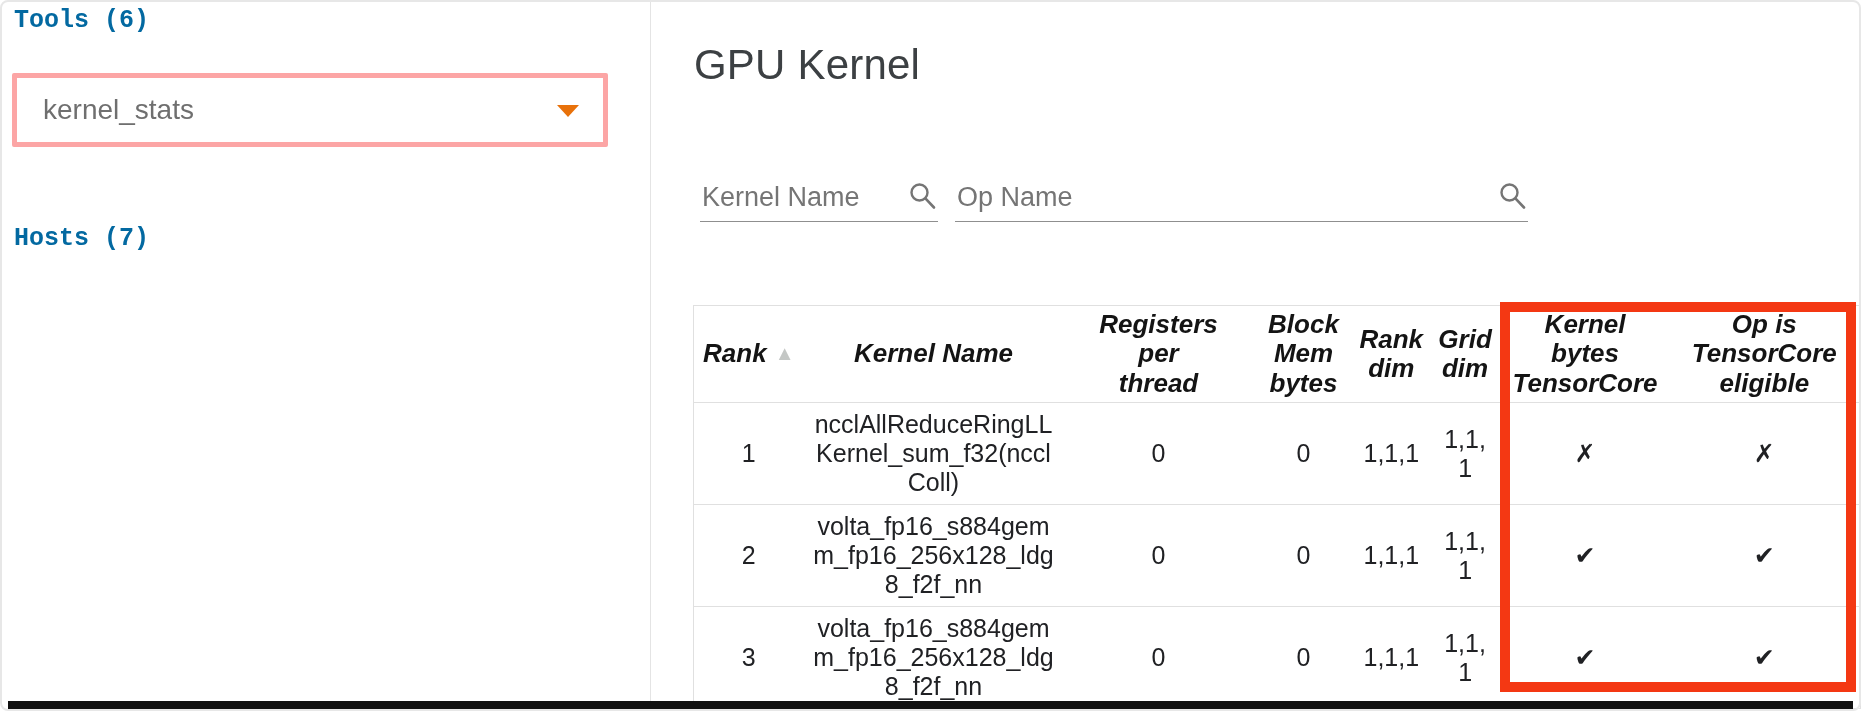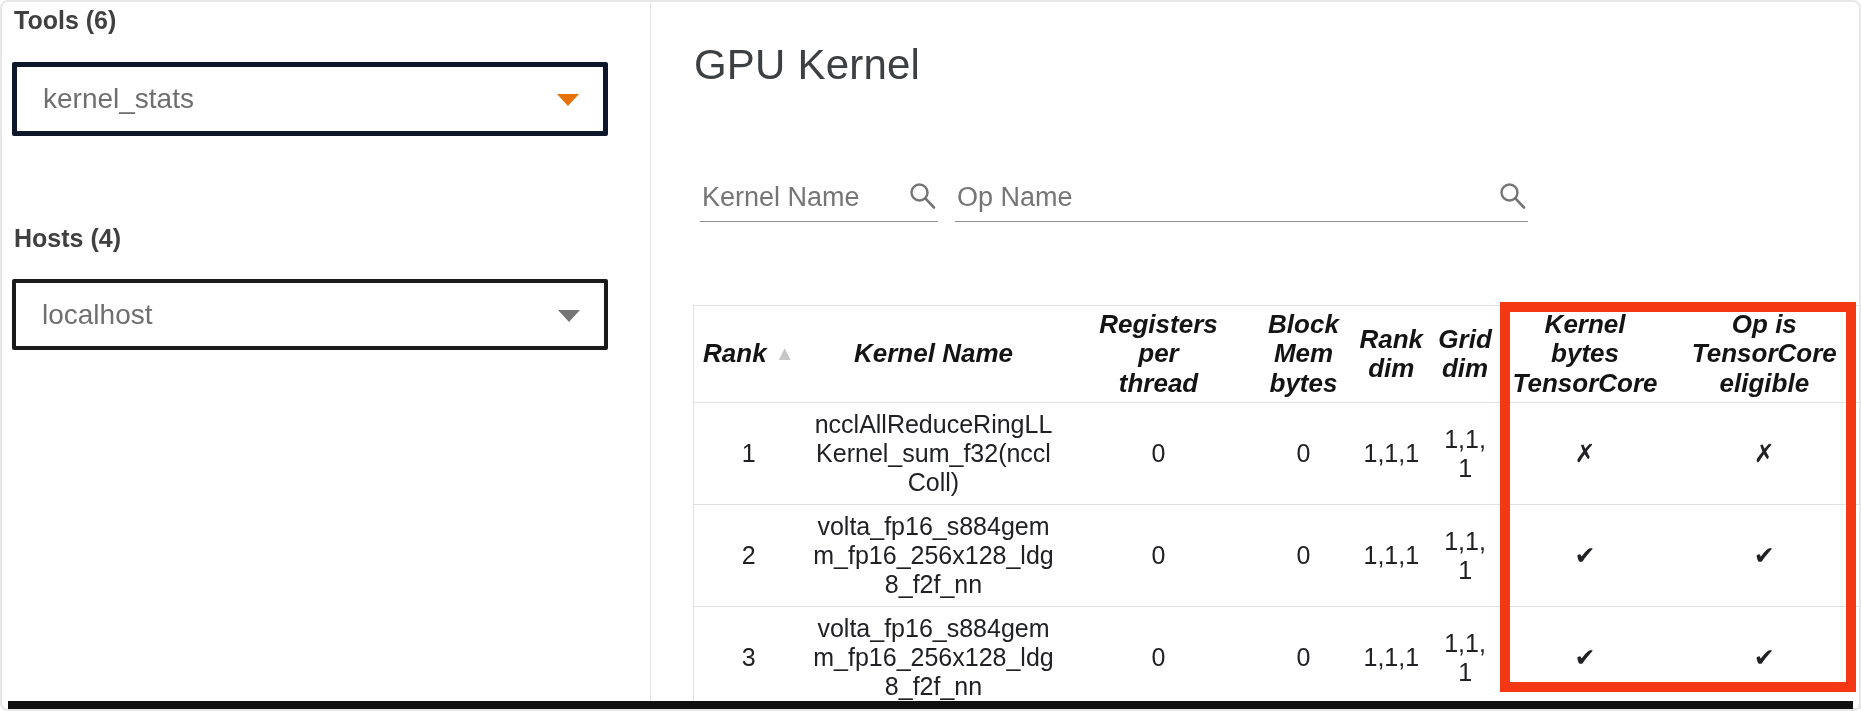--- a/index.html
+++ b/index.html
@@ -6,25 +6,25 @@
   body { background:#fff; }
   .container {
     position:relative; width:1861px; height:711px; background:#ffffff;
     font-family:"Liberation Sans", sans-serif; overflow:hidden;
   }
   .frame { position:absolute; inset:0; border:2px solid #e7e7e7; border-radius:8px;
            pointer-events:none; z-index:60; }
   .v-divider { position:absolute; left:650px; top:0; width:1px; height:701px; background:#e4e4e4; }
 
   
-  .side-label { position:absolute; left:14px; font-size:25px; font-weight:bold; color:#404040; }
+  .side-label { position:absolute; left:14px; font-size:25px; font-weight:bold; color:#0369a1;font-family:Liberation Mono, monospace; }
   .tools-label { top:6px; }
   .hosts-label { top:224px; }
   .select-box { position:absolute; left:12px; width:596px; border-radius:2px; background:#fff; cursor:pointer; }
-  .tools-box { top:62px; height:74px; border:5px solid #0f172a; }
+  .tools-box { top:73px; height:74px; border:5px solid #fca5a5; }
   .hosts-box { top:279px; height:71px; border:4px solid #1b1b1b; }
   .select-value { position:absolute; left:26px; top:0; height:100%; display:flex; align-items:center;
                   font-size:28px; color:#6f6f6f; }
   .select-arrow { position:absolute; right:24px; top:50%; margin-top:-5px; width:0; height:0;
                   border-left:11px solid transparent; border-right:11px solid transparent; }
   .arrow-orange { border-top:12px solid #e8710a; }
   .arrow-gray   { border-top:12px solid #757575; }
 
   
   .page-title { position:absolute; left:694px; top:42px; font-size:42px; line-height:1.1;
@@ -62,25 +62,21 @@
 
 <div class="container">
   <div class="v-divider"></div>
 
   <div class="side-label tools-label">Tools (6)</div>
   <div class="select-box tools-box">
     <span class="select-value">kernel_stats</span>
     <span class="select-arrow arrow-orange"></span>
   </div>
 
-  <div class="side-label hosts-label">Hosts (4)</div>
-  <div class="select-box hosts-box">
-    <span class="select-value">localhost</span>
-    <span class="select-arrow arrow-gray"></span>
-  </div>
+  <div class="side-label hosts-label">Hosts (7)</div>
 
   <h1 class="page-title">GPU Kernel</h1>
 
   <div class="search-field search-kernel">
     <input type="text" placeholder="Kernel Name" style="">
     <svg class="search-icon" width="30" height="30" viewBox="0 0 30 30" fill="none">
       <circle cx="11.5" cy="11.5" r="8" stroke="#757575" stroke-width="2.4"></circle>
       <line x1="17.6" y1="17.6" x2="26" y2="26.5" stroke="#757575" stroke-width="2.6" stroke-linecap="round"></line>
     </svg>
   </div>

